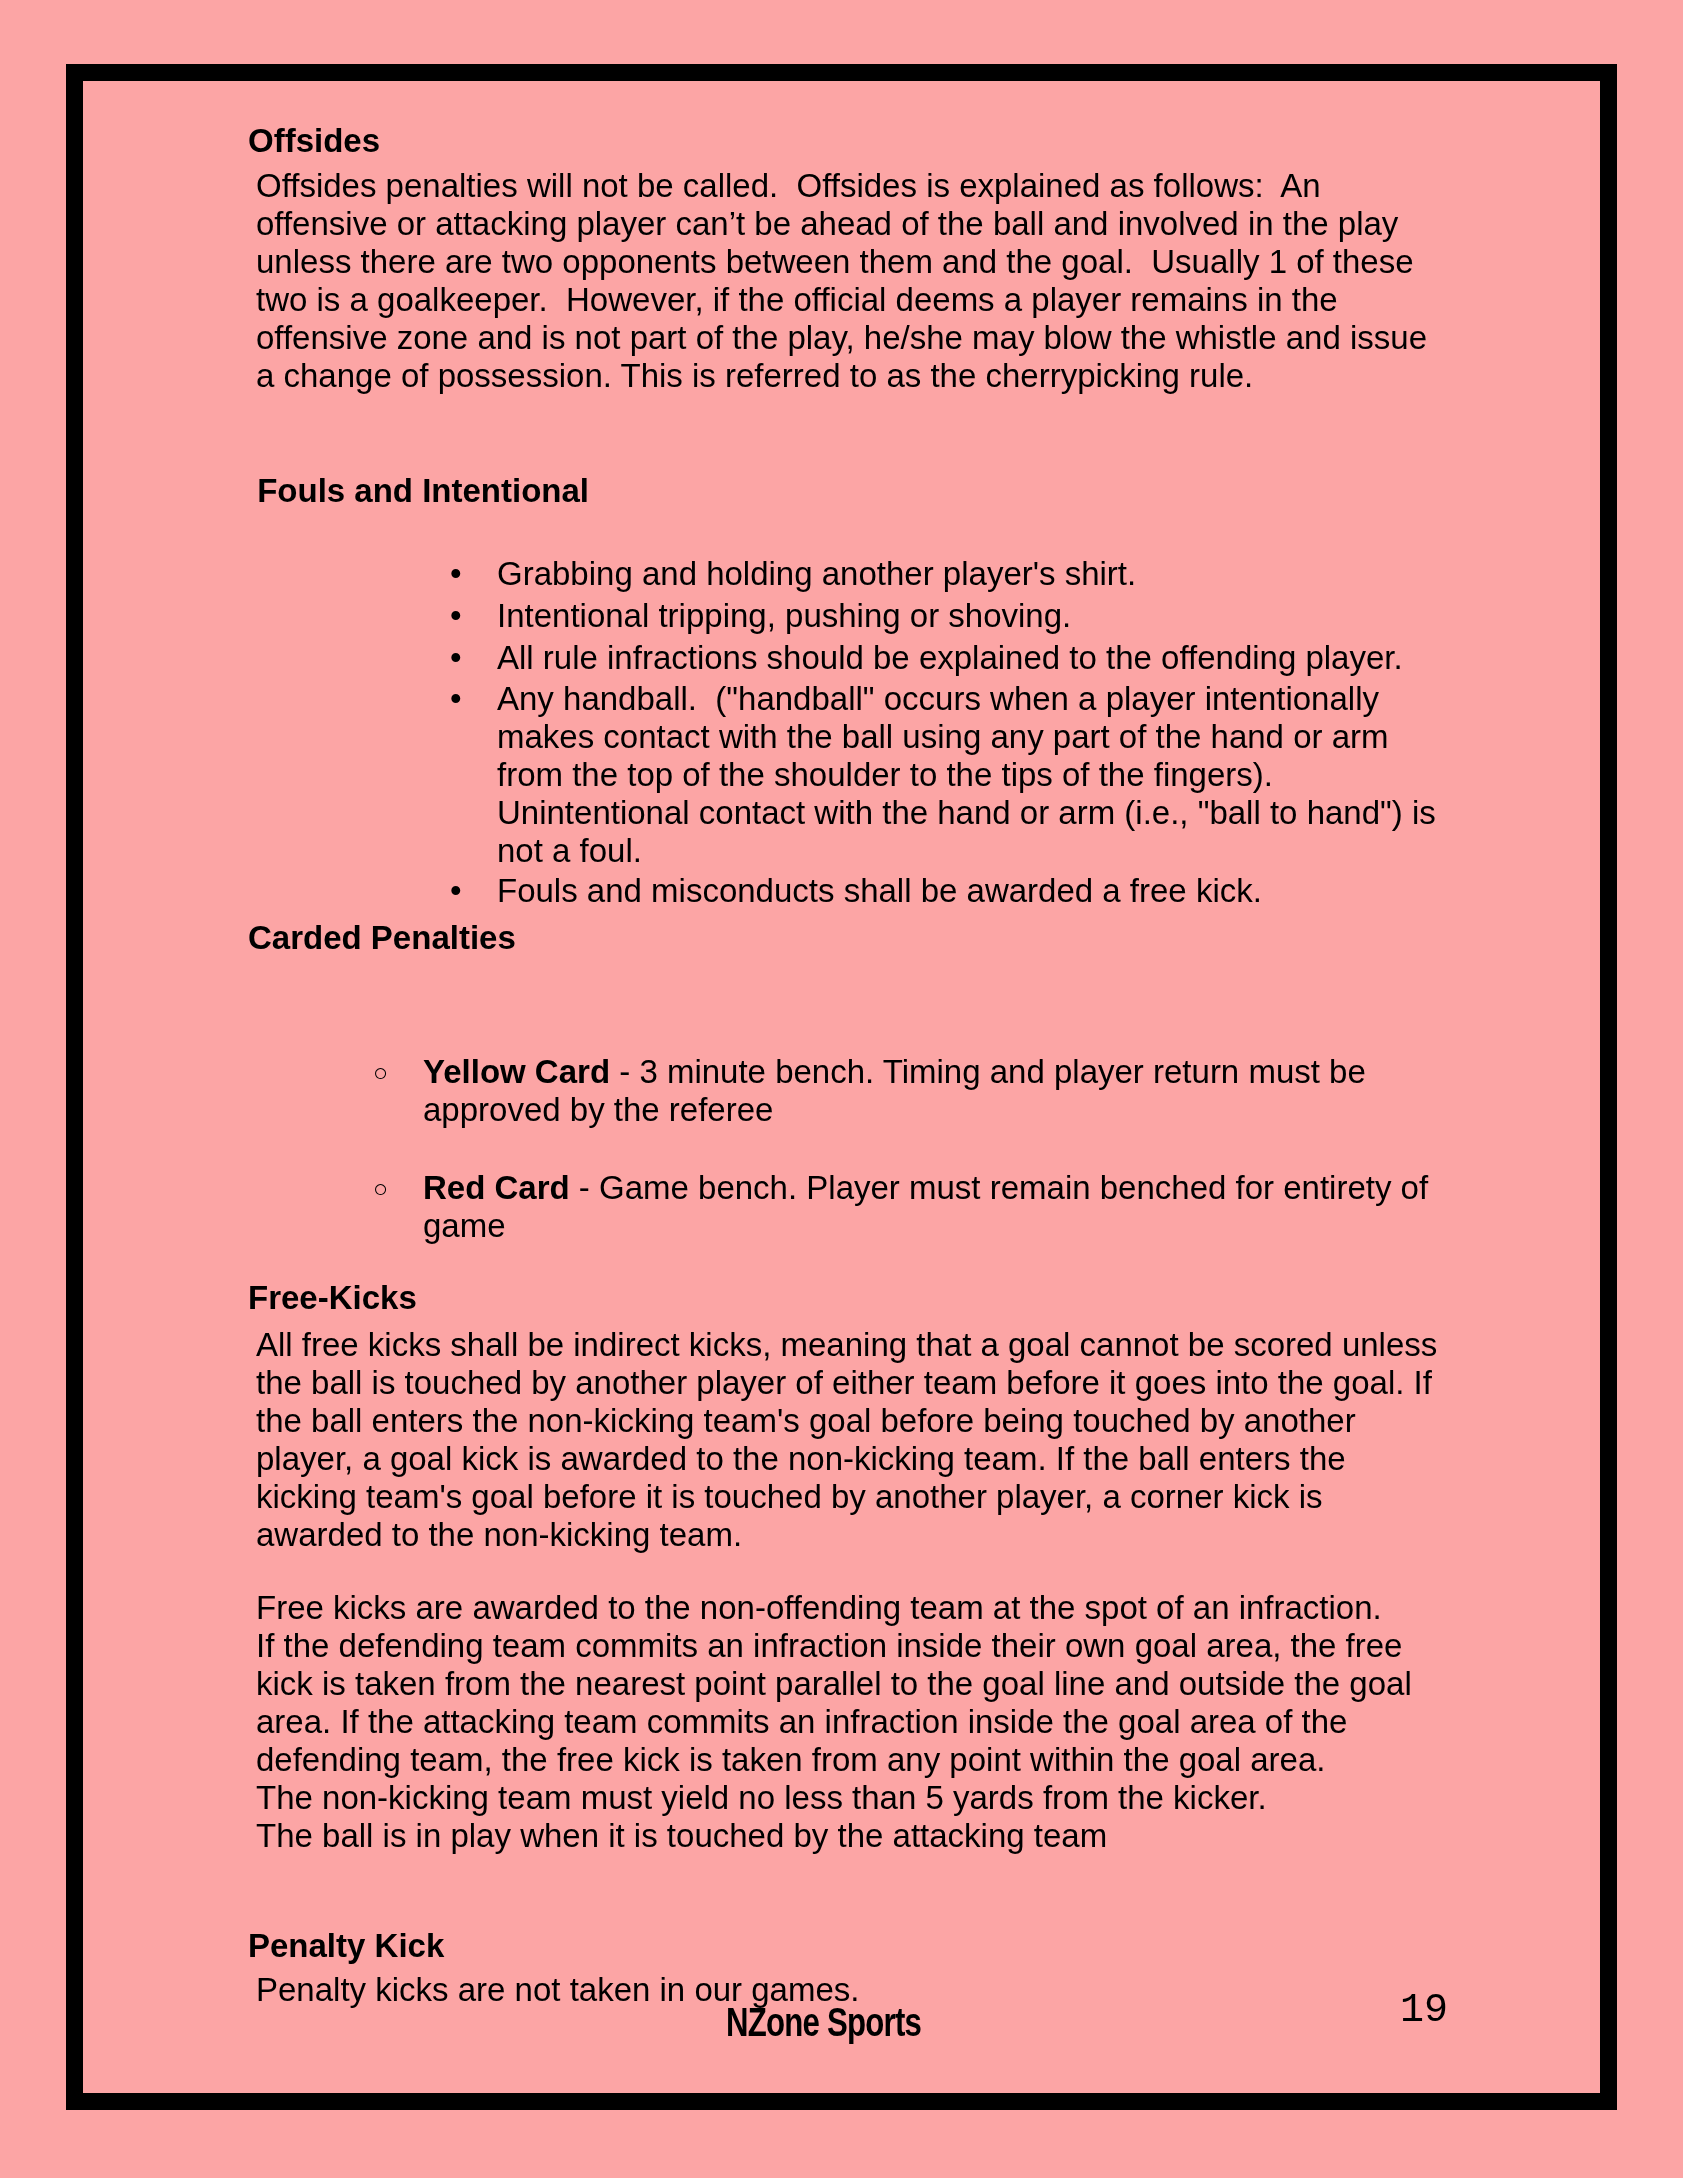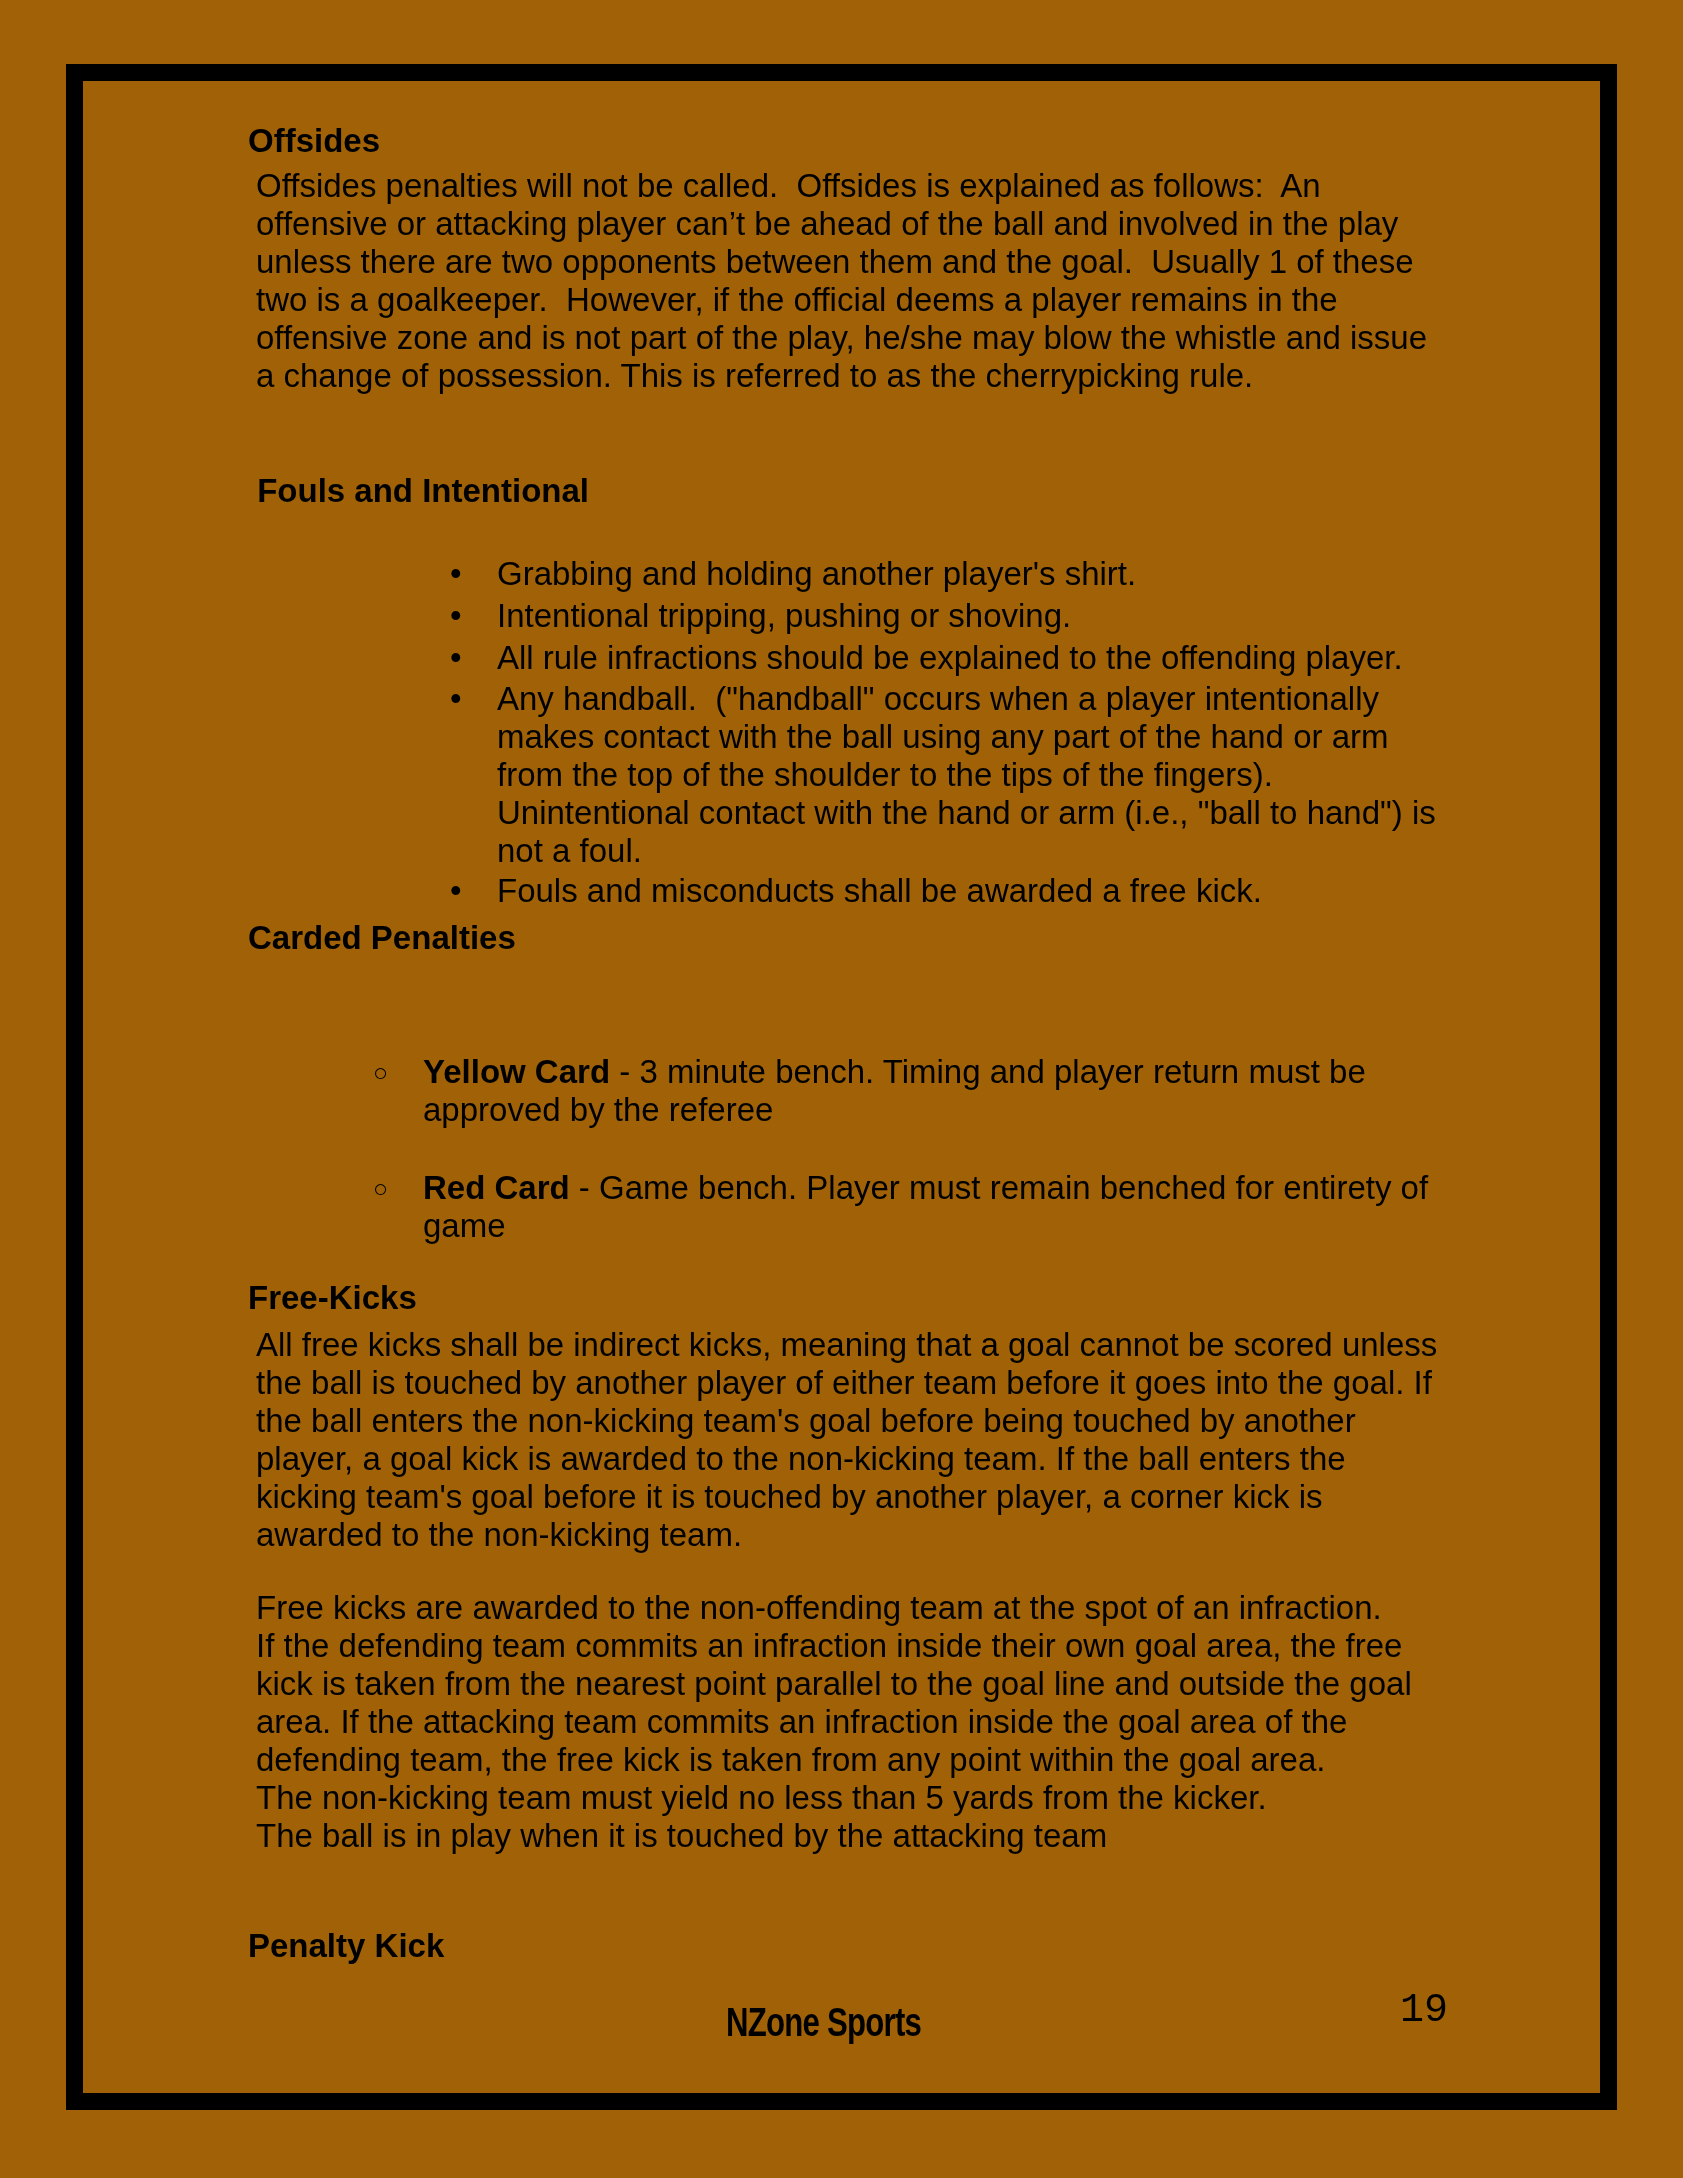--- a/index.html
+++ b/index.html
@@ -4,21 +4,21 @@
 <style>
   html, body {
     margin: 0;
     padding: 0;
     background: #ffffff;
   }
   .page {
     position: relative;
     width: 1683px;
     height: 2178px;
-    background: #a16207;
+    background: #fca5a5;
     color: #000000;
     font-family: "Liberation Sans", sans-serif;
     overflow: hidden;
   }
   .frame {
     position: absolute;
     left: 66px;
     top: 64px;
     width: 1551px;
     height: 2046px;
@@ -155,18 +155,19 @@
 awarded to the non-kicking team.</div>
   <div class="p" style="top:1581px">Free kicks are awarded to the non-offending team at the spot of an infraction.
 If the defending team commits an infraction inside their own goal area, the free
 kick is taken from the nearest point parallel to the goal line and outside the goal
 area. If the attacking team commits an infraction inside the goal area of the
 defending team, the free kick is taken from any point within the goal area.
 The non-kicking team must yield no less than 5 yards from the kicker.
 The ball is in play when it is touched by the attacking team</div>
 
   <h2 class="h" style="top:1927px">Penalty Kick</h2>
+  <div class="p" style="top:1963px">Penalty kicks are not taken in our games.</div>
 
   <div class="brand">NZone Sports</div>
   <div class="pagenum">19</div>
 
 </div>
 
 
 </body></html>

